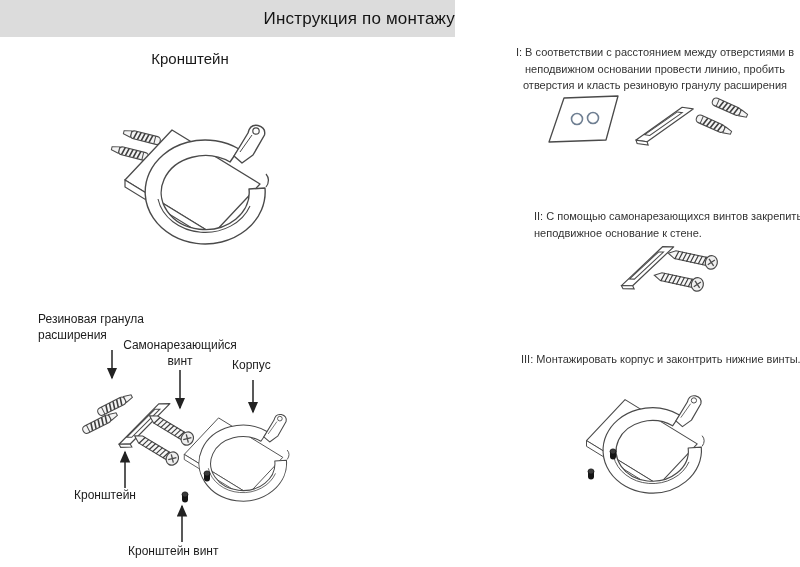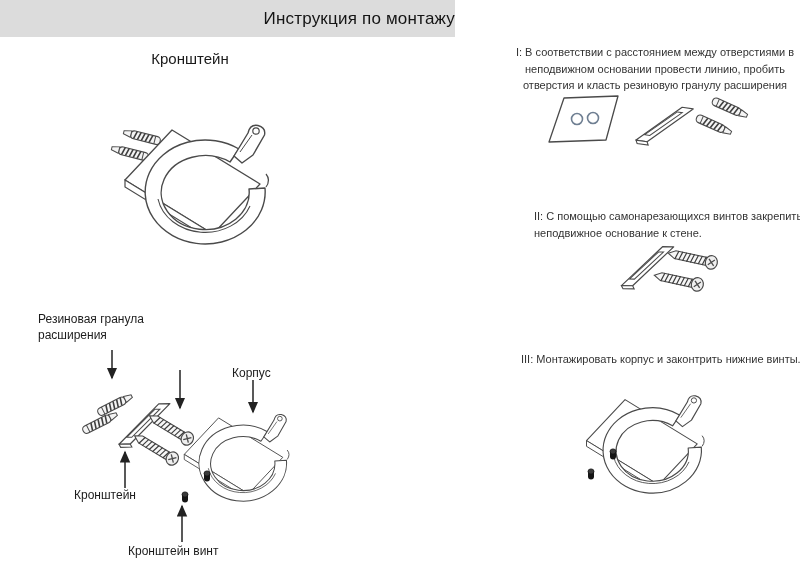--- a/index.html
+++ b/index.html
@@ -96,21 +96,22 @@
         </marker>
       </defs>
       <line class="arrow-line" x1="92" y1="48" x2="92" y2="76" marker-end="url(#ah)"></line>
       <line class="arrow-line" x1="160" y1="68" x2="160" y2="106" marker-end="url(#ah)"></line>
       <line class="arrow-line" x1="233" y1="78" x2="233" y2="110" marker-end="url(#ah)"></line>
       <line class="arrow-line" x1="105" y1="186" x2="105" y2="150" marker-end="url(#ah)"></line>
       <line class="arrow-line" x1="162" y1="240" x2="162" y2="204" marker-end="url(#ah)"></line>
     </svg>
 
     <div class="part-label" style="left:18px;top:10px;width:115px">Резиновая гранула расширения</div>
-    <div class="part-label" style="left:212px;top:64px;width:80px">Корпус</div>
+    <div class="part-label centered" style="left:100px;top:36px;width:120px">Самонарезающийся винт</div>
+    <div class="part-label" style="left:212px;top:56px;width:80px">Корпус</div>
     <div class="part-label" style="left:54px;top:186px;width:90px">Кронштейн</div>
     <div class="part-label" style="left:108px;top:242px;width:120px">Кронштейн винт</div>
   </div>
 
   <div class="step-text center" style="left:510px;top:13px;width:290px">I: В соответствии с расстоянием между отверстиями в неподвижном основании провести линию, пробить отверстия и класть резиновую гранулу расширения</div>
 
   <svg class="abs draw" style="left:532px;top:82px" width="245" height="90">
     <use href="#p-plate" transform="translate(12,12)"></use>
     <use href="#p-base" transform="translate(95,40) rotate(-18)"></use>
     <use href="#p-dowel" transform="translate(182,12) rotate(24)"></use>

